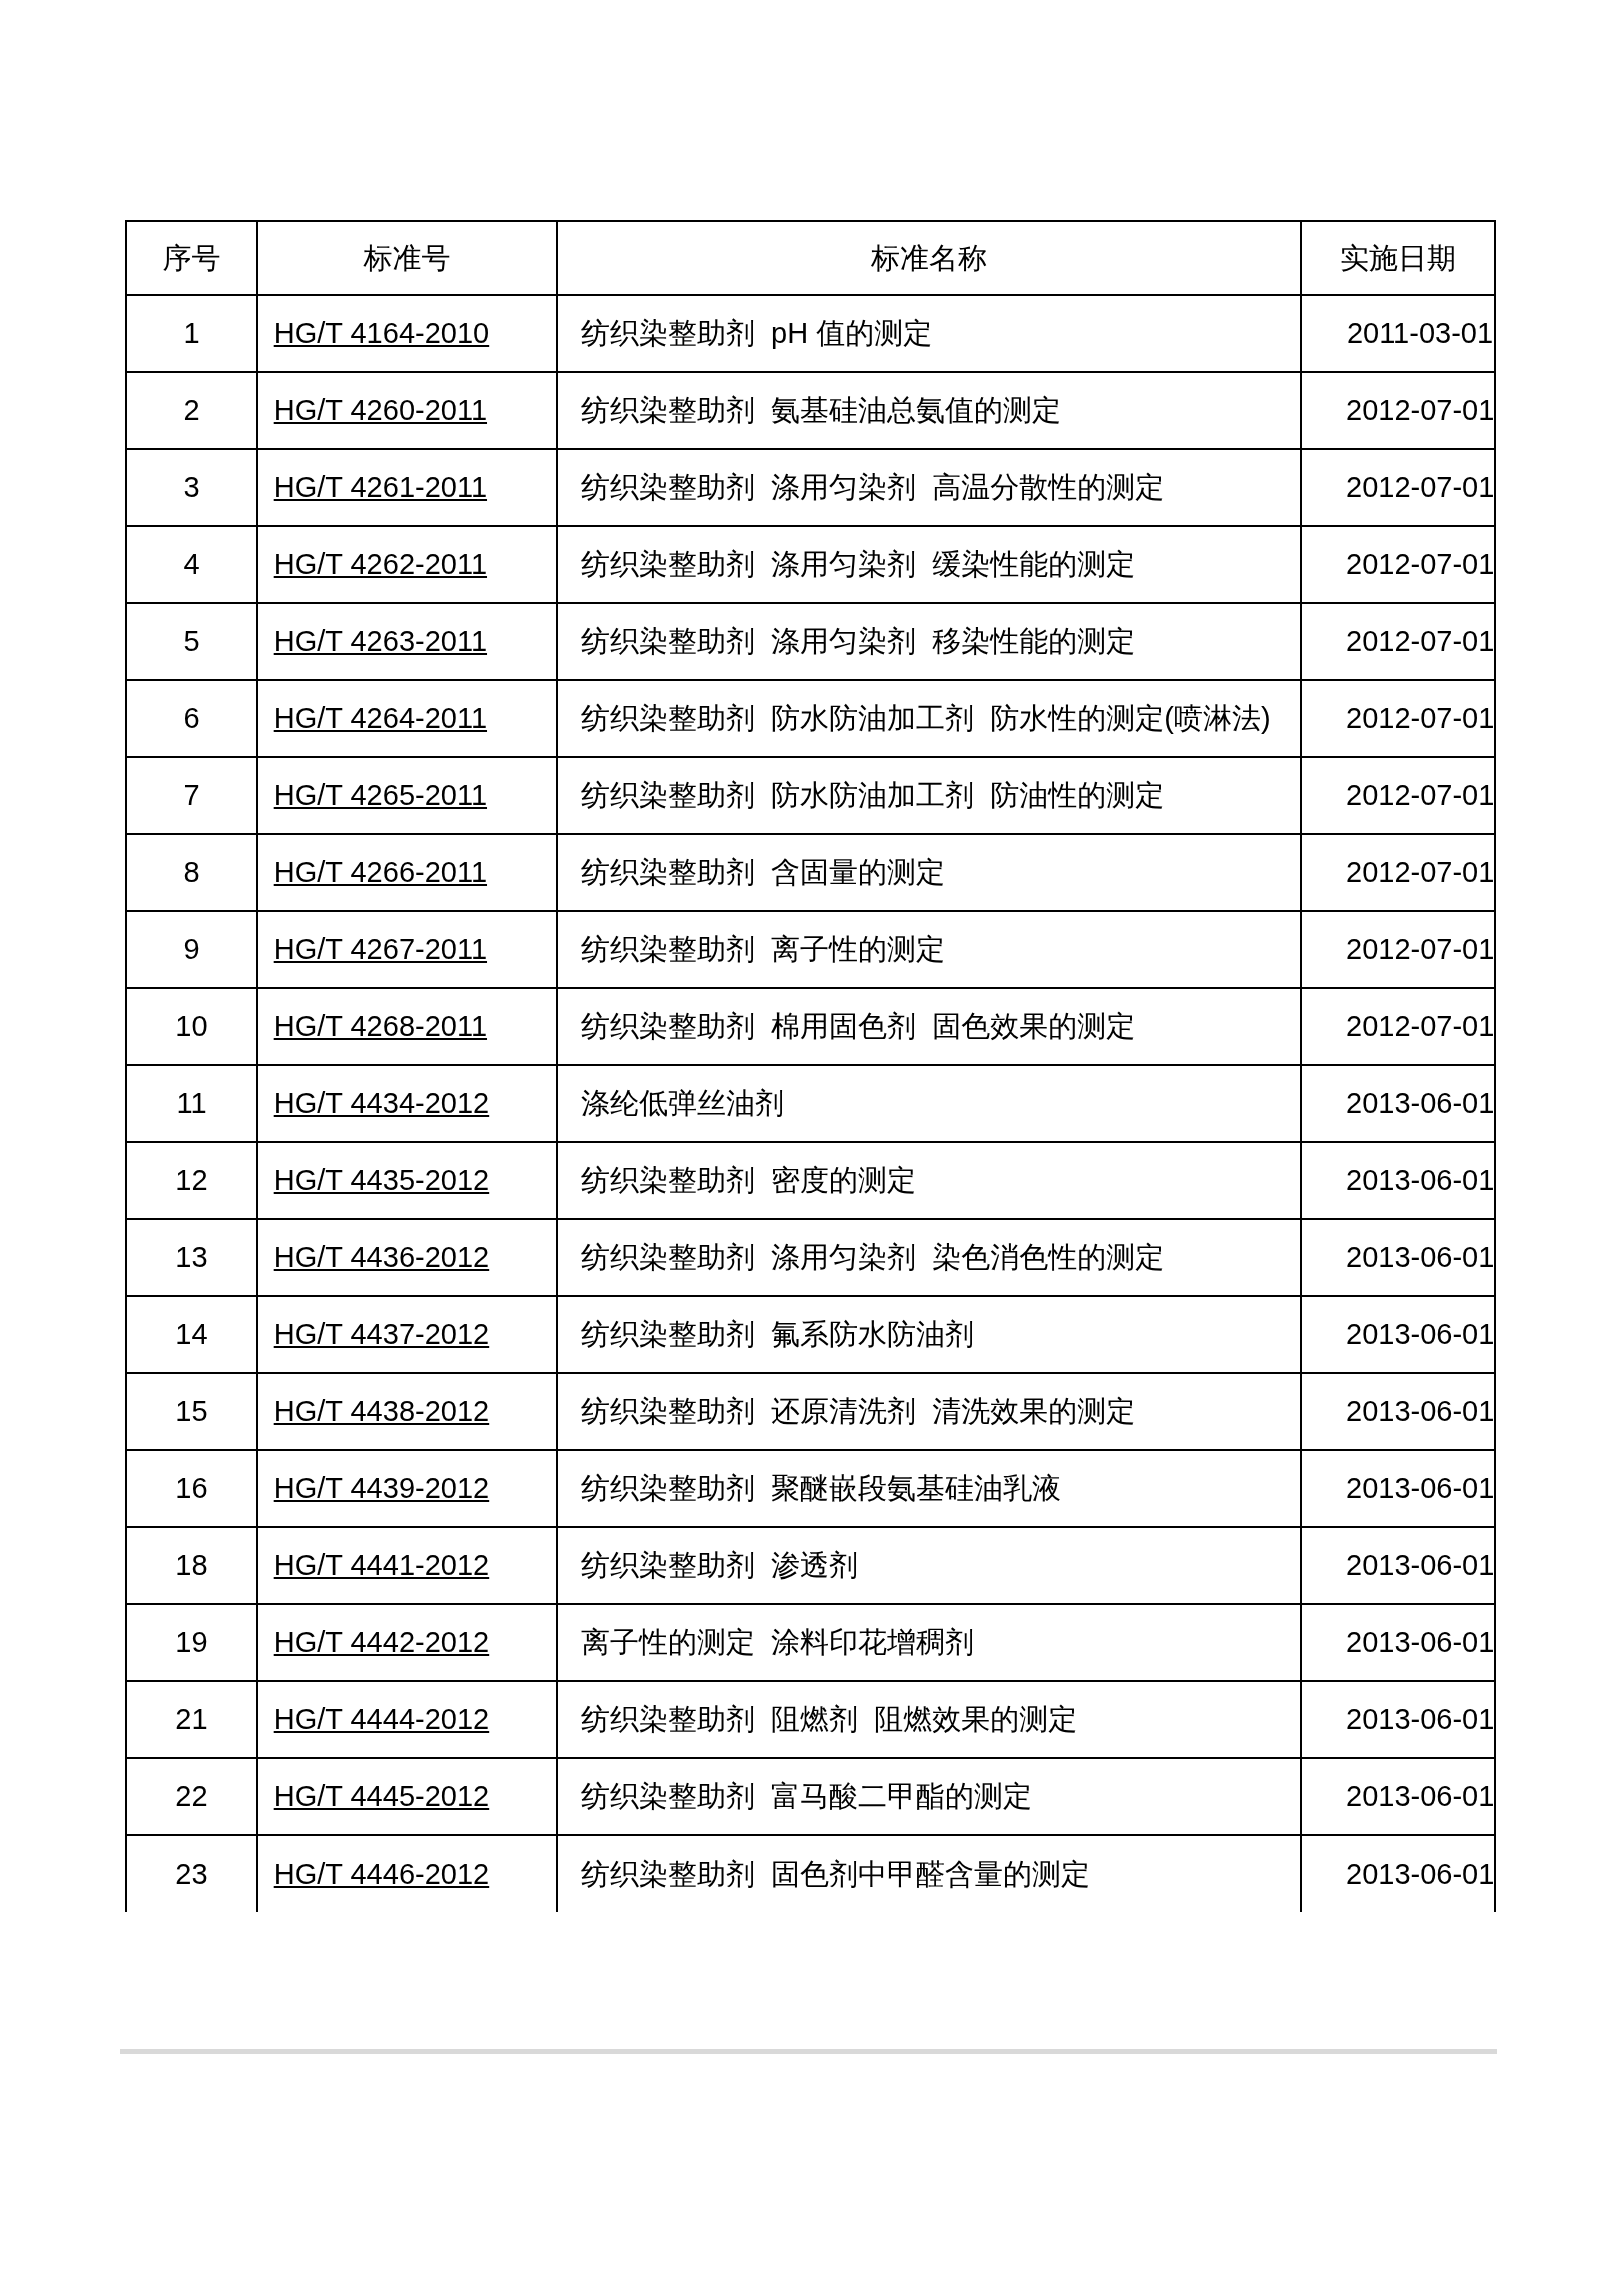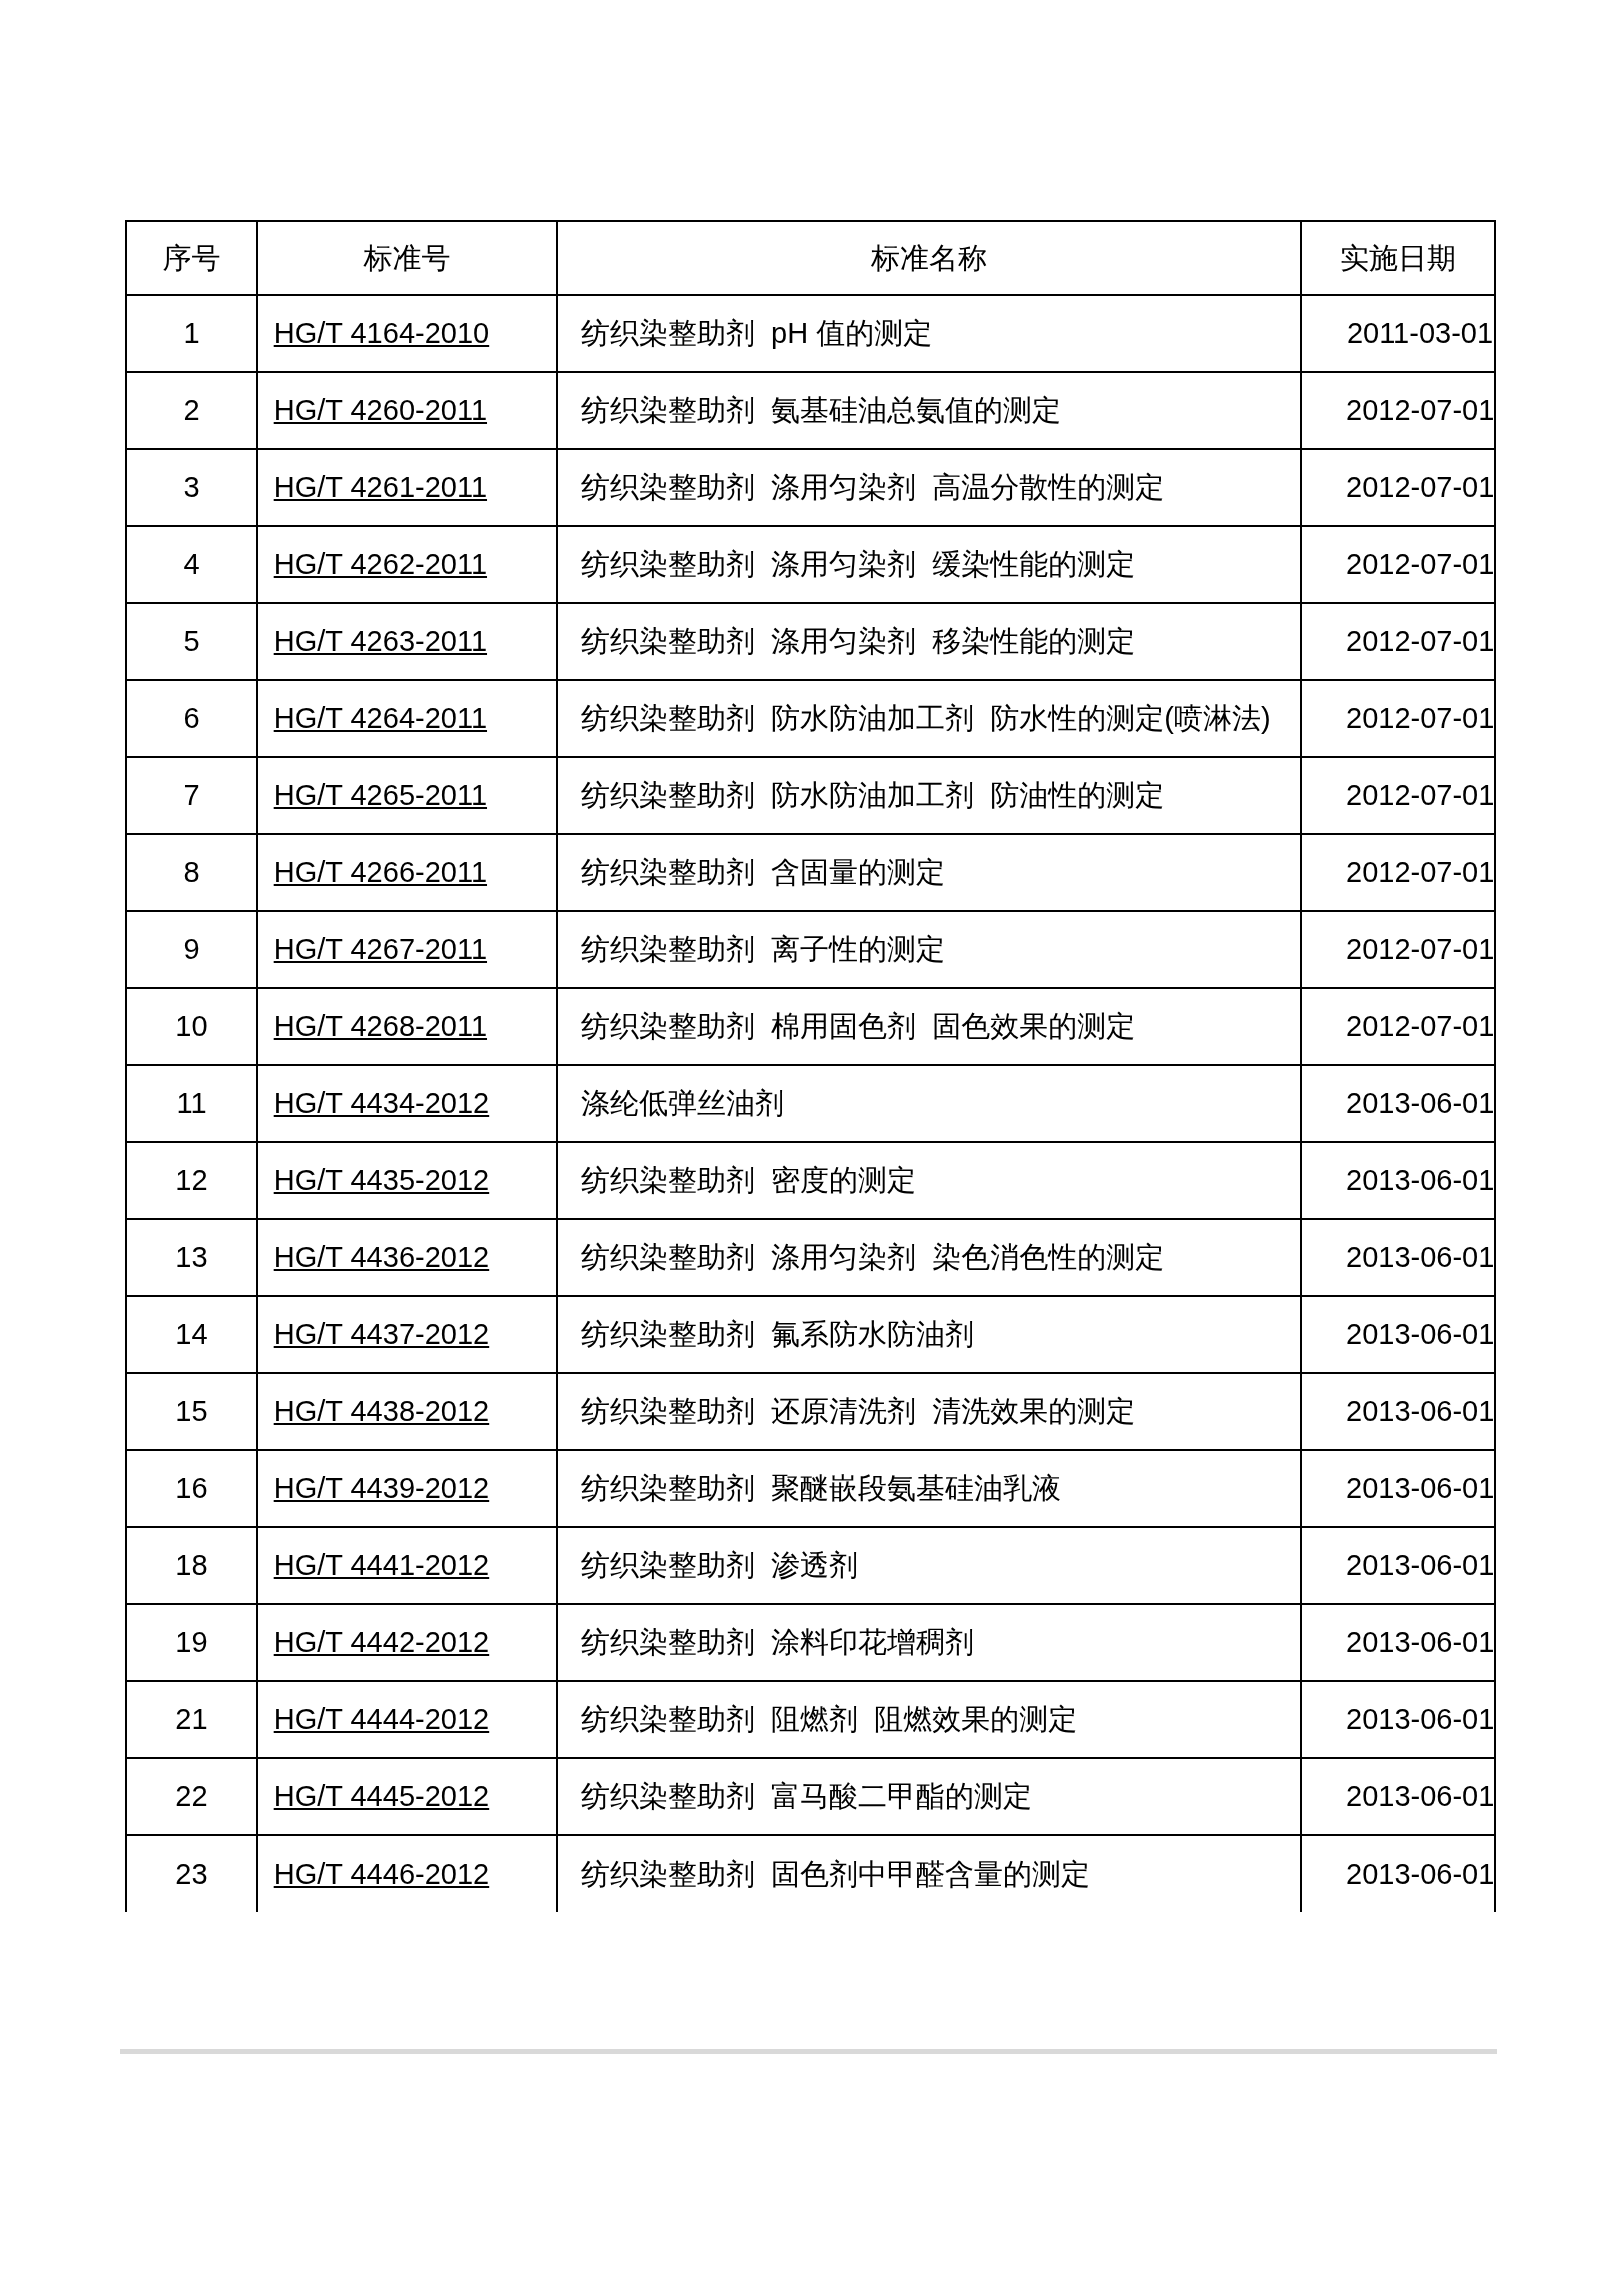--- a/index.html
+++ b/index.html
@@ -192,21 +192,21 @@
   <tr>
     <td class="col-no">18</td>
     <td class="col-code">HG/T 4441-2012</td>
     <td class="col-name">纺织染整助剂  渗透剂</td>
     <td class="col-date">2013-06-01</td>
   </tr>
 
   <tr>
     <td class="col-no">19</td>
     <td class="col-code">HG/T 4442-2012</td>
-    <td class="col-name">纺织染整助剂  涂料印花增稠剂</td>
+    <td class="col-name">离子性的测定  涂料印花增稠剂</td>
     <td class="col-date">2013-06-01</td>
   </tr>
 
 
   <tr>
     <td class="col-no">21</td>
     <td class="col-code">HG/T 4444-2012</td>
     <td class="col-name">纺织染整助剂  阻燃剂  阻燃效果的测定</td>
     <td class="col-date">2013-06-01</td>
   </tr>

